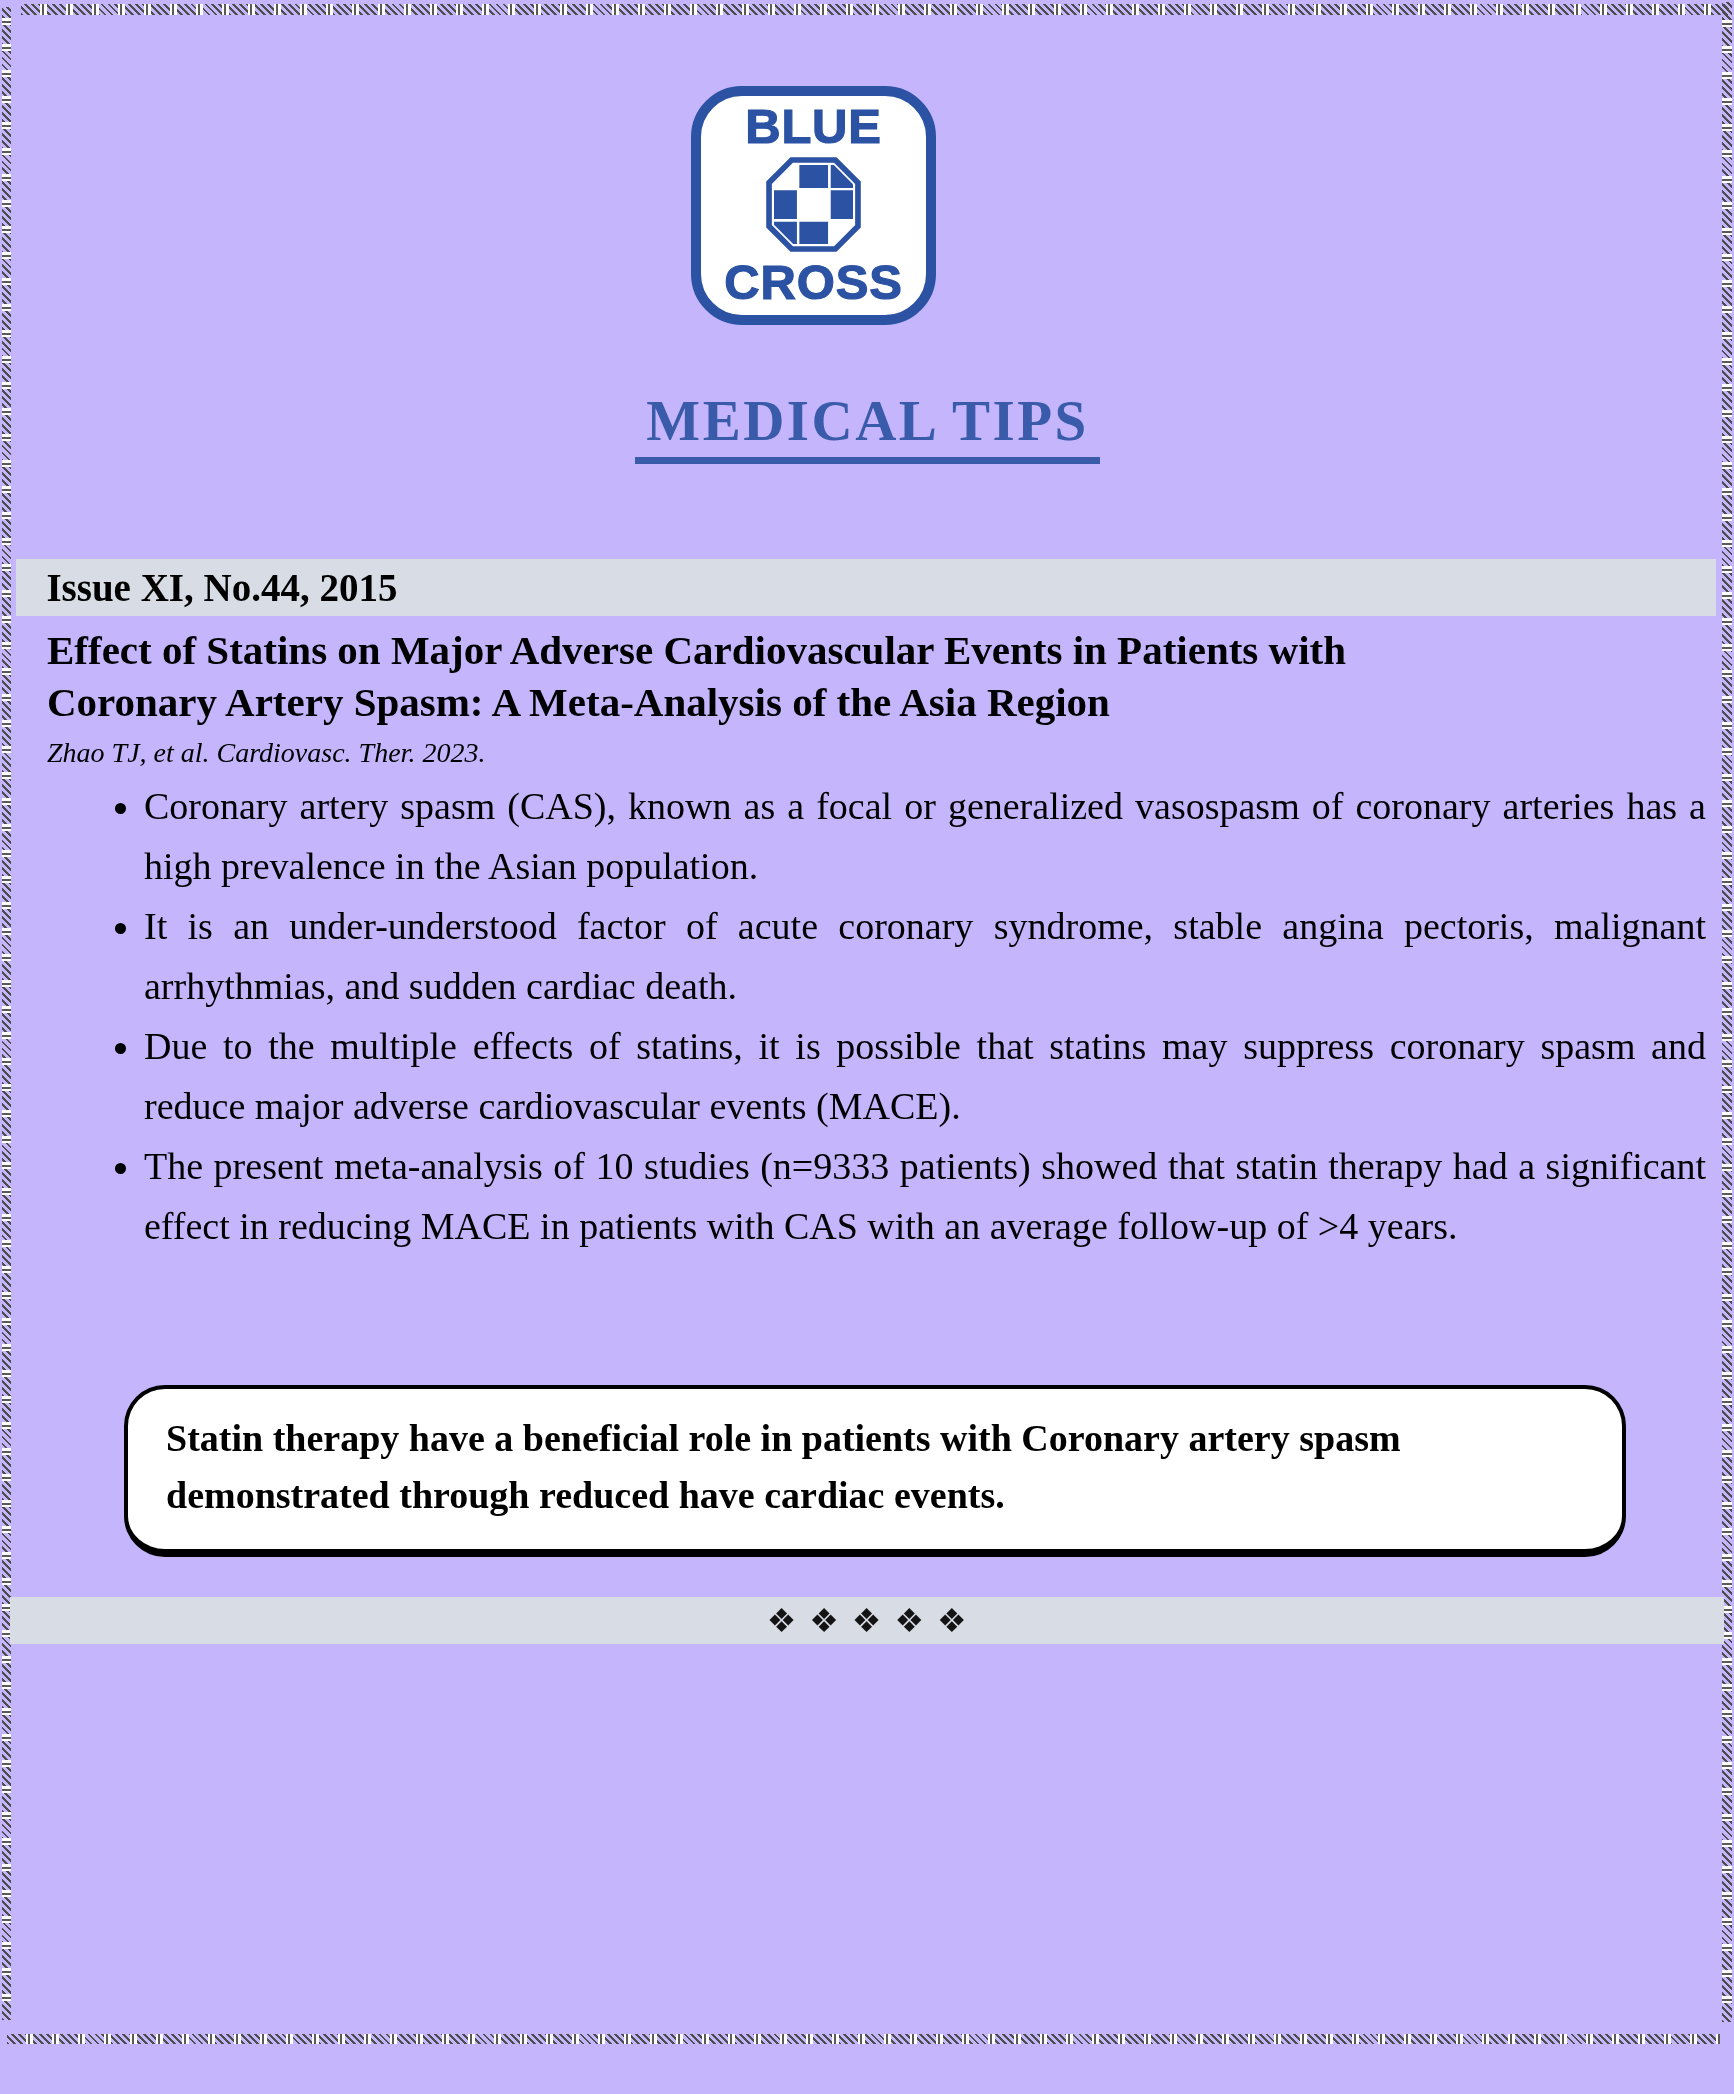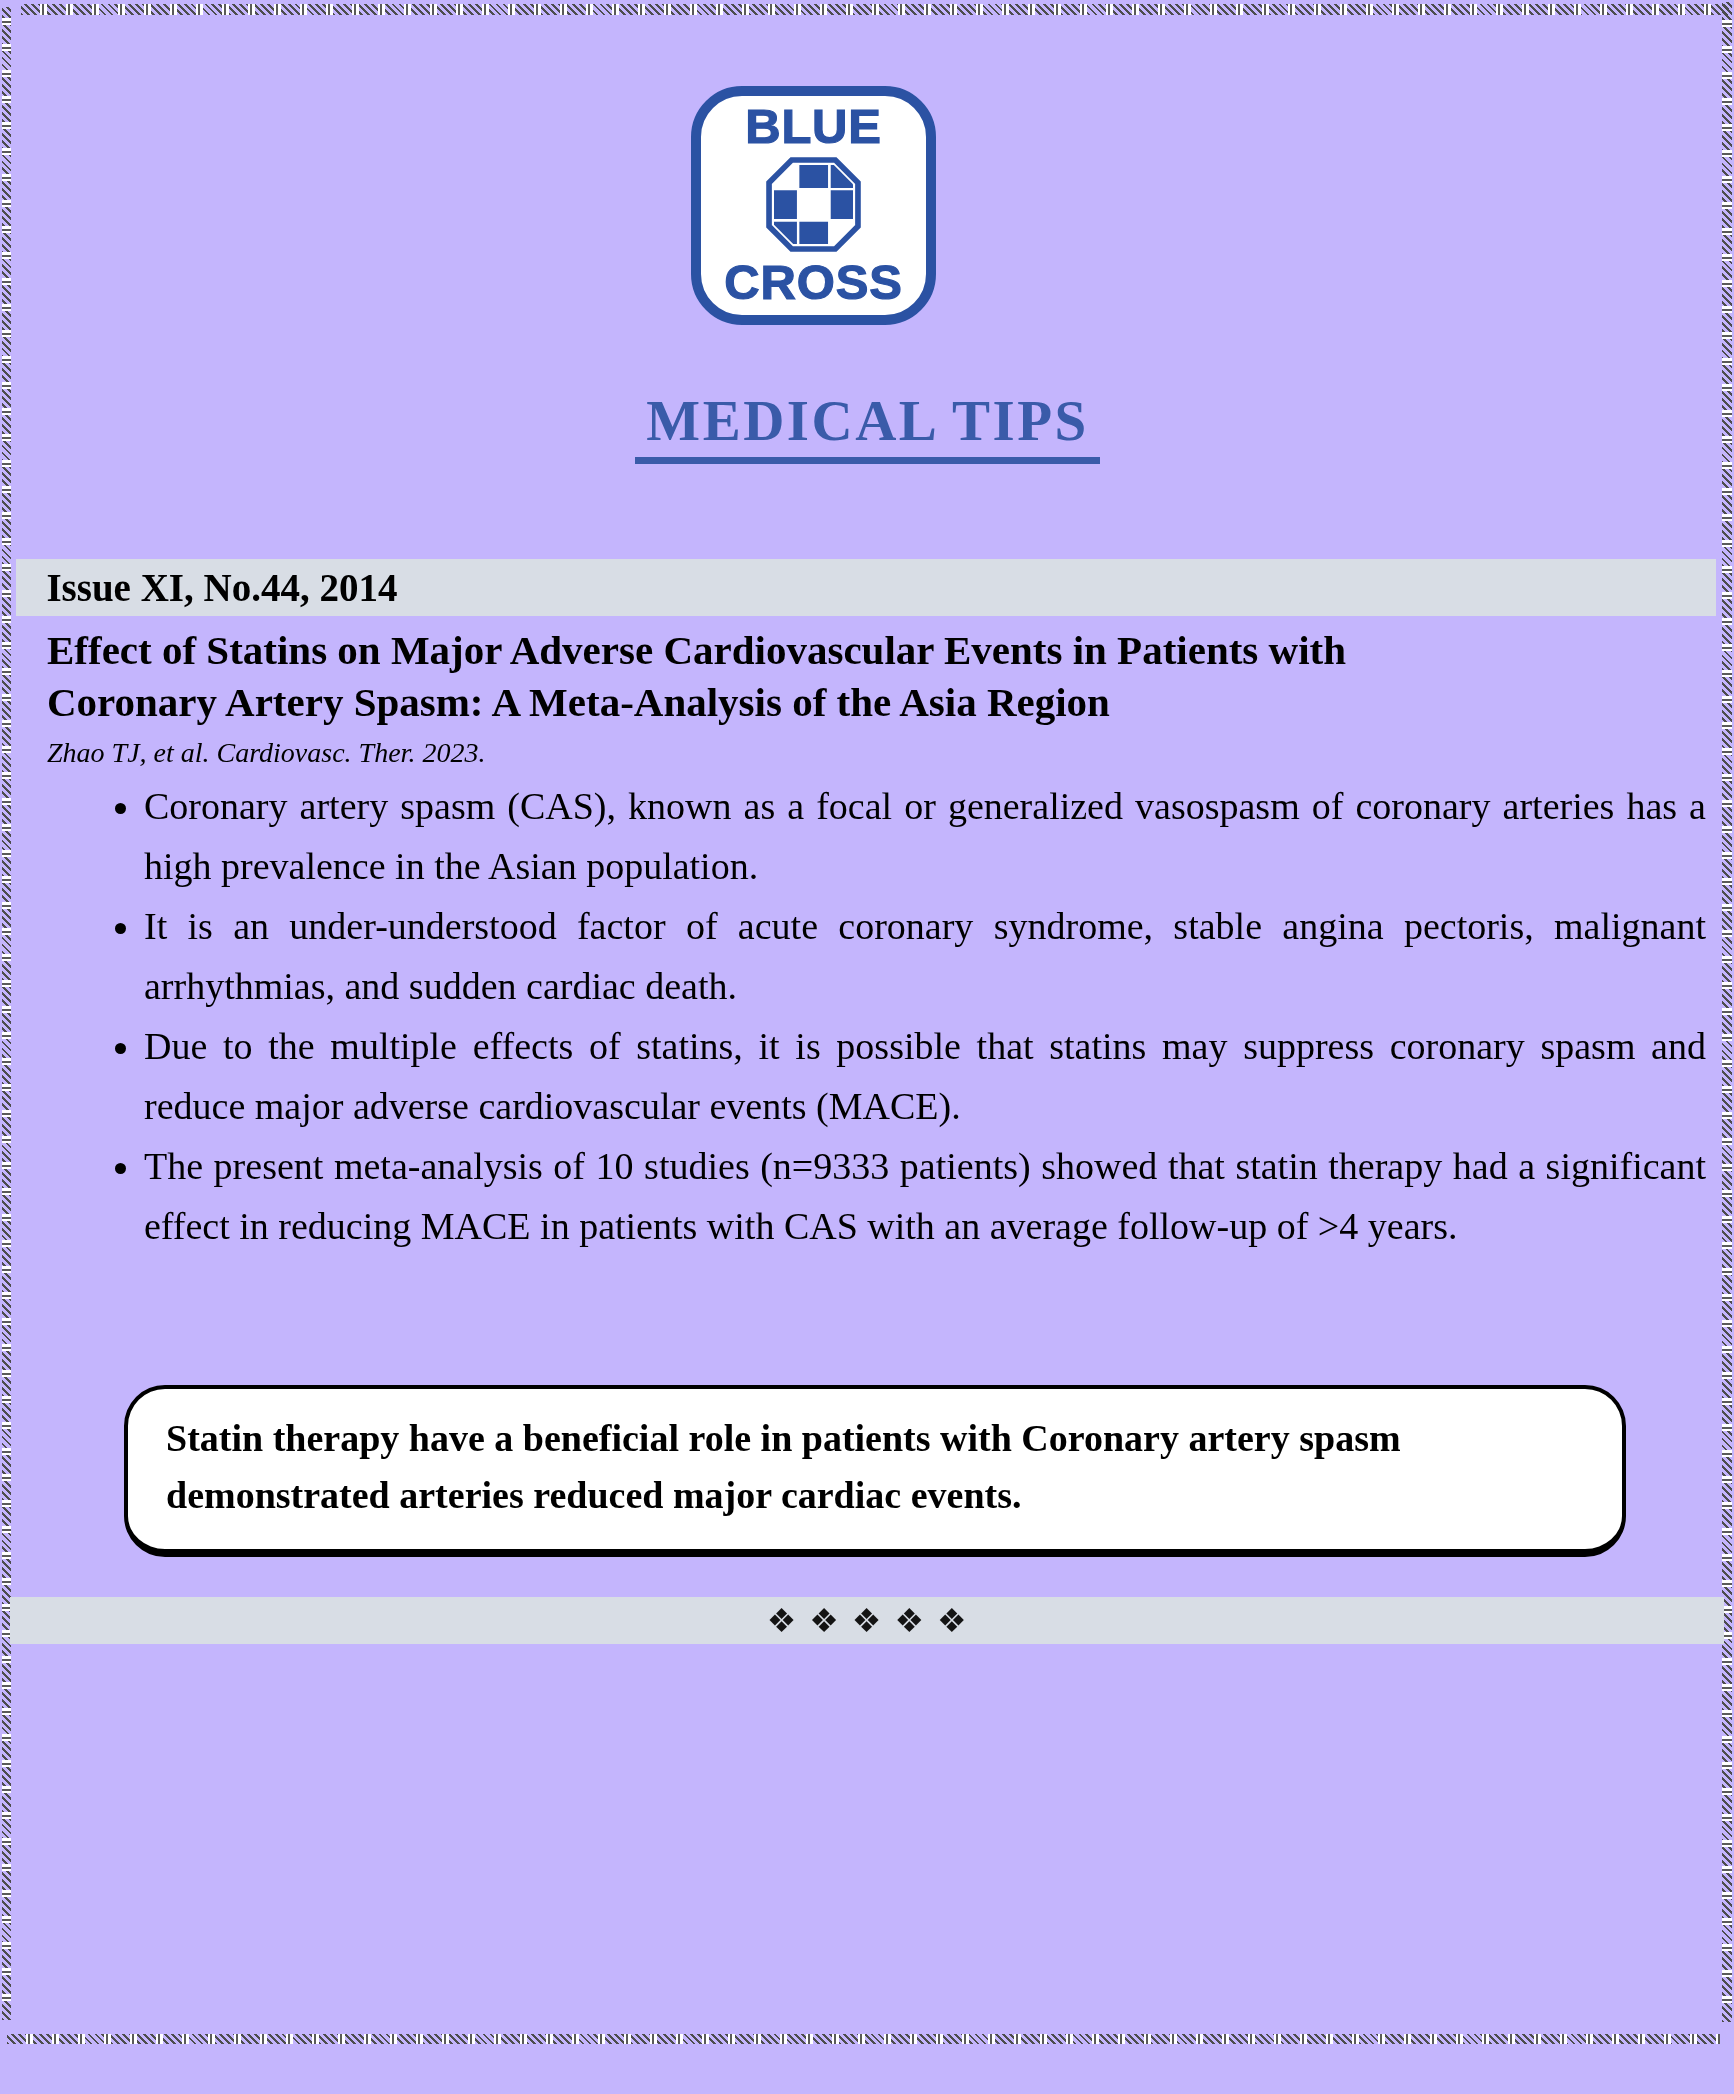--- a/index.html
+++ b/index.html
@@ -158,39 +158,39 @@
         </g>
       </g>
       <polygon points="33,5 87,5 115,33 115,87 87,115 33,115 5,87 5,33" fill="none" stroke="#2B52A3" stroke-width="7"></polygon>
     </svg>
     <div class="logo-word">CROSS</div>
   </div>
 
   <h1 class="masthead-title"><span>MEDICAL TIPS</span></h1>
 
   <div class="issue-bar">
-    <span class="issue">Issue XI, No.44, 2014</span>
+    <span class="issue">Issue XI, No.44, 2015</span>
   </div>
 
   <h2 class="article-title"><span>Effect of Statins on Major Adverse Cardiovascular Events in Patients with</span><br><span>Coronary Artery Spasm: A Meta-Analysis of the Asia Region</span></h2>
 
   <p class="citation">Zhao TJ, et al. Cardiovasc. Ther. 2023.</p>
 
   <div class="bullets">
     <ul>
       <li>Coronary artery spasm (CAS), known as a focal or generalized vasospasm of coronary arteries has a high prevalence in the Asian population.</li>
       <li>It is an under-understood factor of acute coronary syndrome, stable angina pectoris, malignant arrhythmias, and sudden cardiac death.</li>
       <li>Due to the multiple effects of statins, it is possible that statins may suppress coronary spasm and reduce major adverse cardiovascular events (MACE).</li>
       <li>The present meta-analysis of 10 studies (n=9333 patients) showed that statin therapy had a significant effect in reducing MACE in patients with CAS with an average follow-up of &gt;4 years.</li>
     </ul>
   </div>
 
   <div class="summary-box">
     <span class="boxline">Statin therapy have a beneficial role in patients with Coronary artery spasm</span>
-    <span class="boxline">demonstrated arteries reduced major cardiac events.</span>
+    <span class="boxline">demonstrated through reduced have cardiac events.</span>
   </div>
 
   <div class="divider-bar">
     <span class="diamonds">❖❖❖❖❖</span>
   </div>
 
 </div>
 
 
 </body></html>

